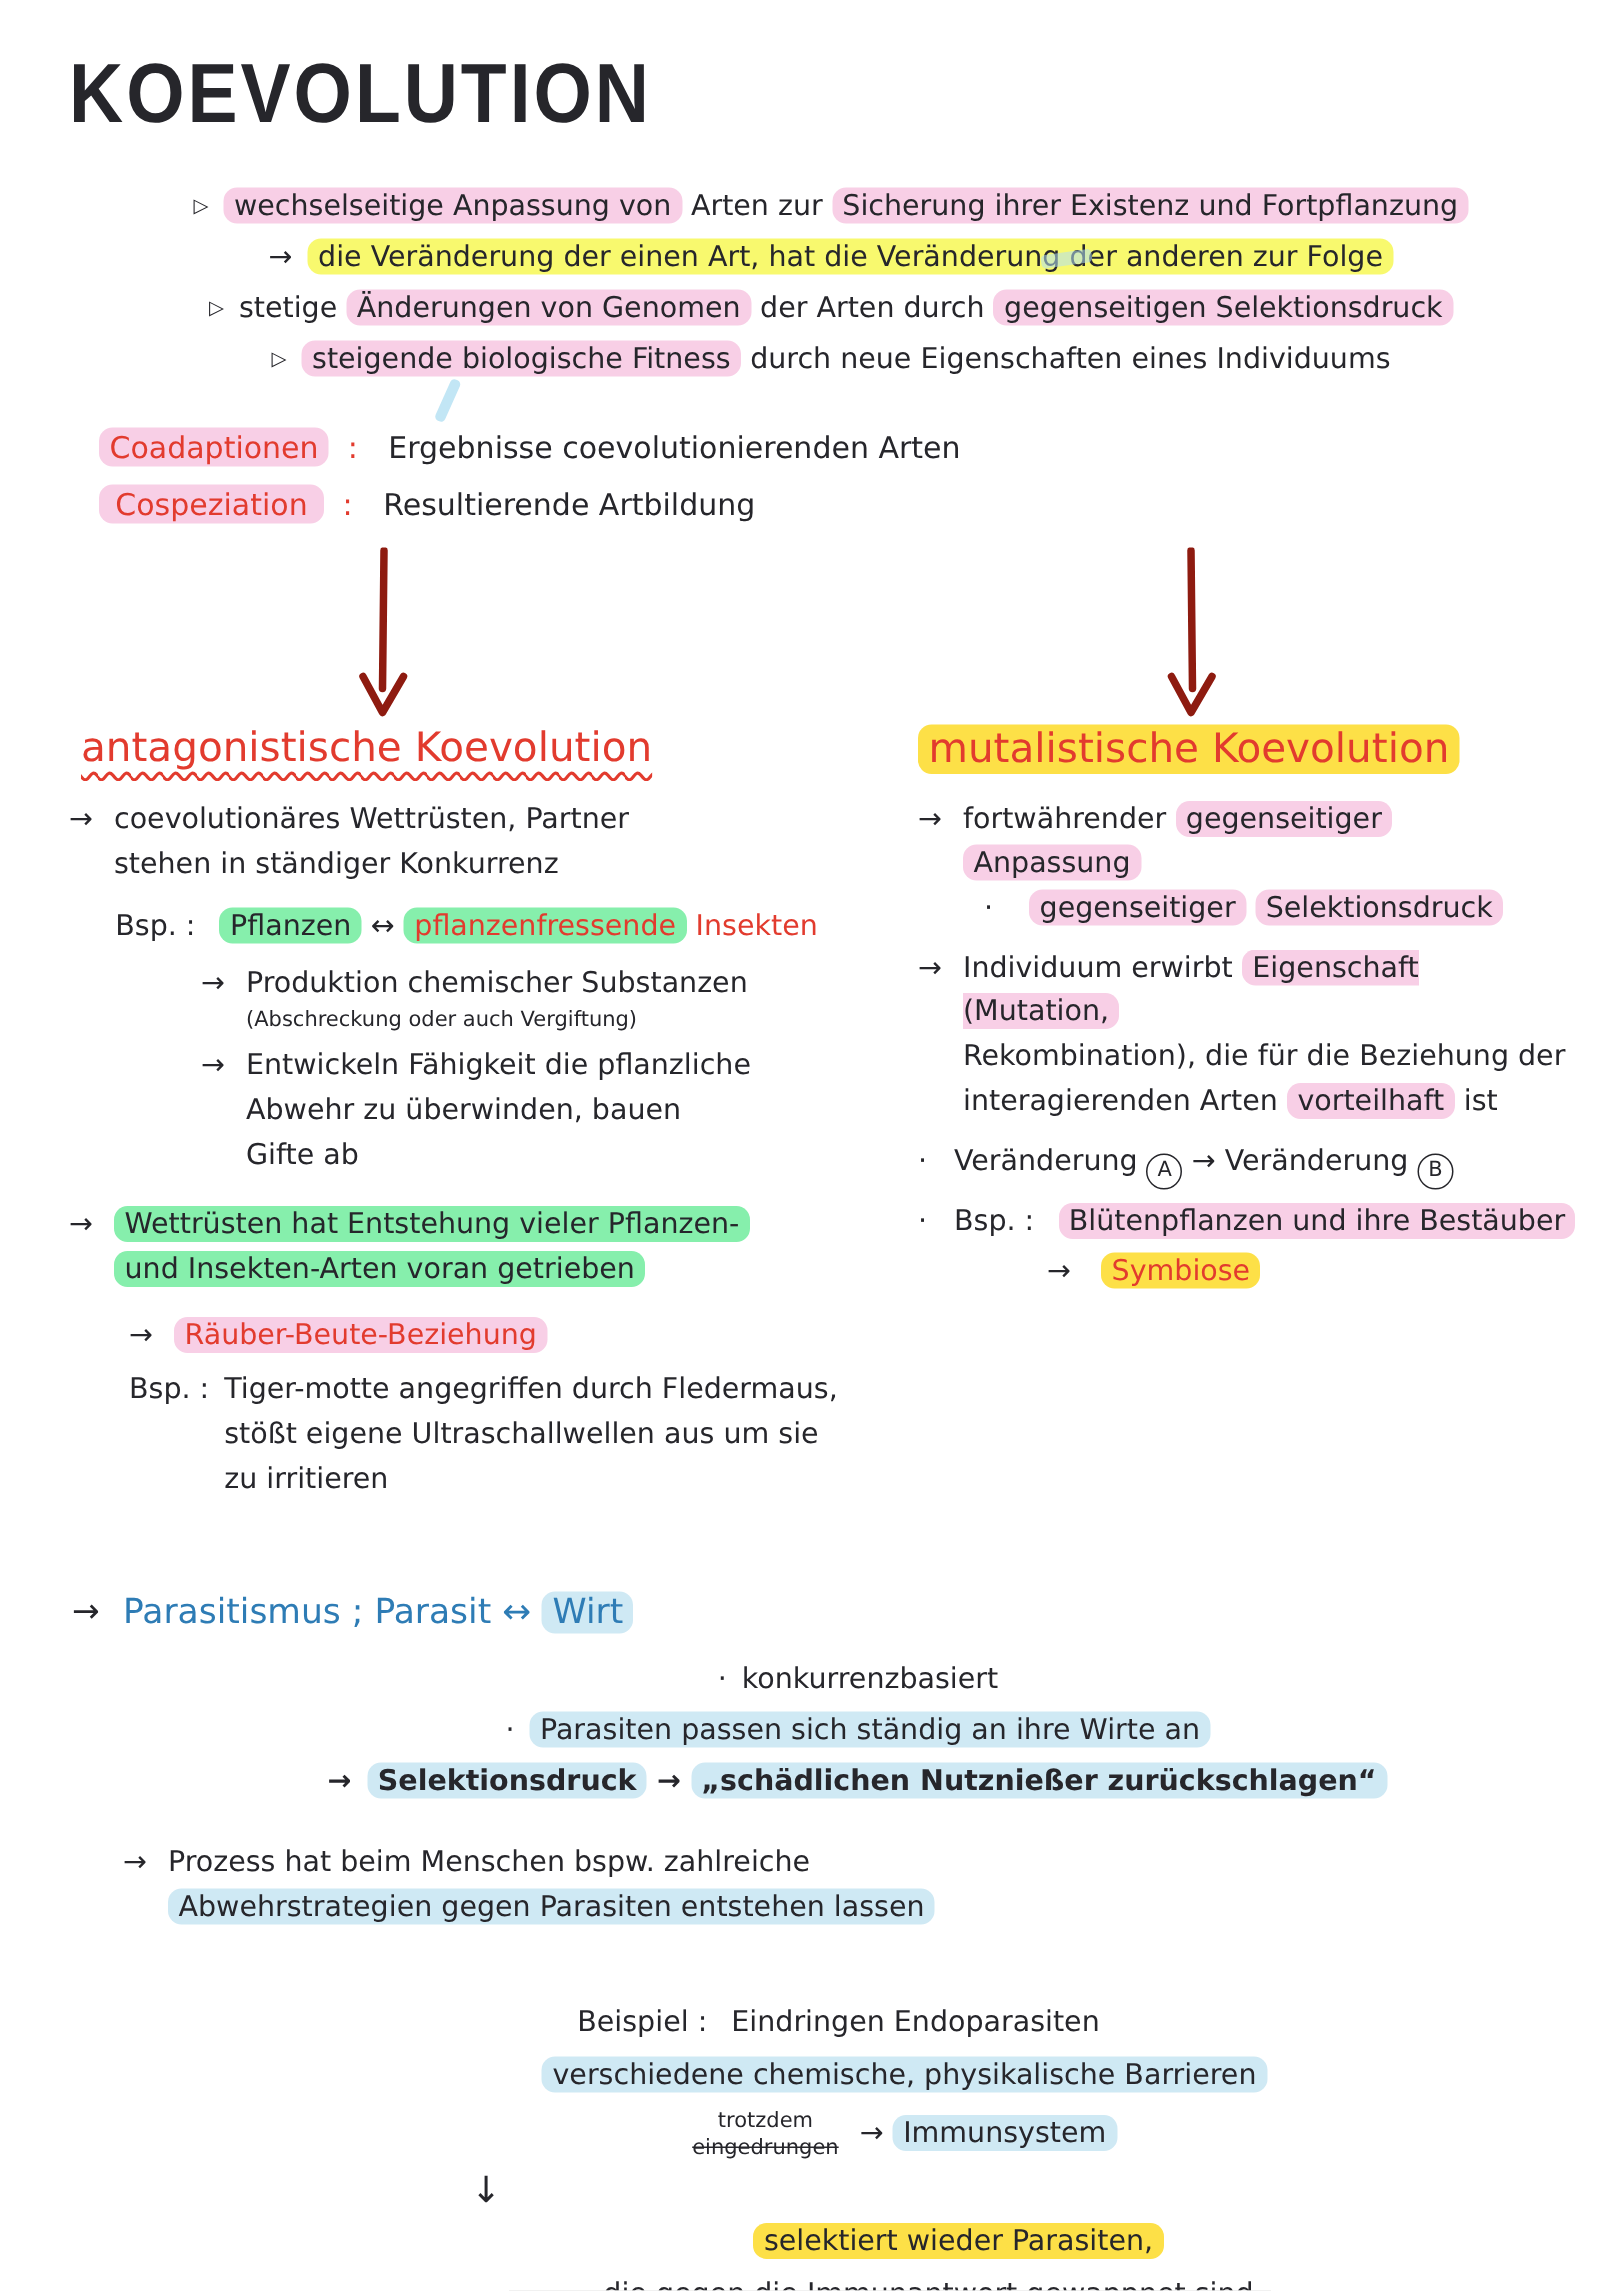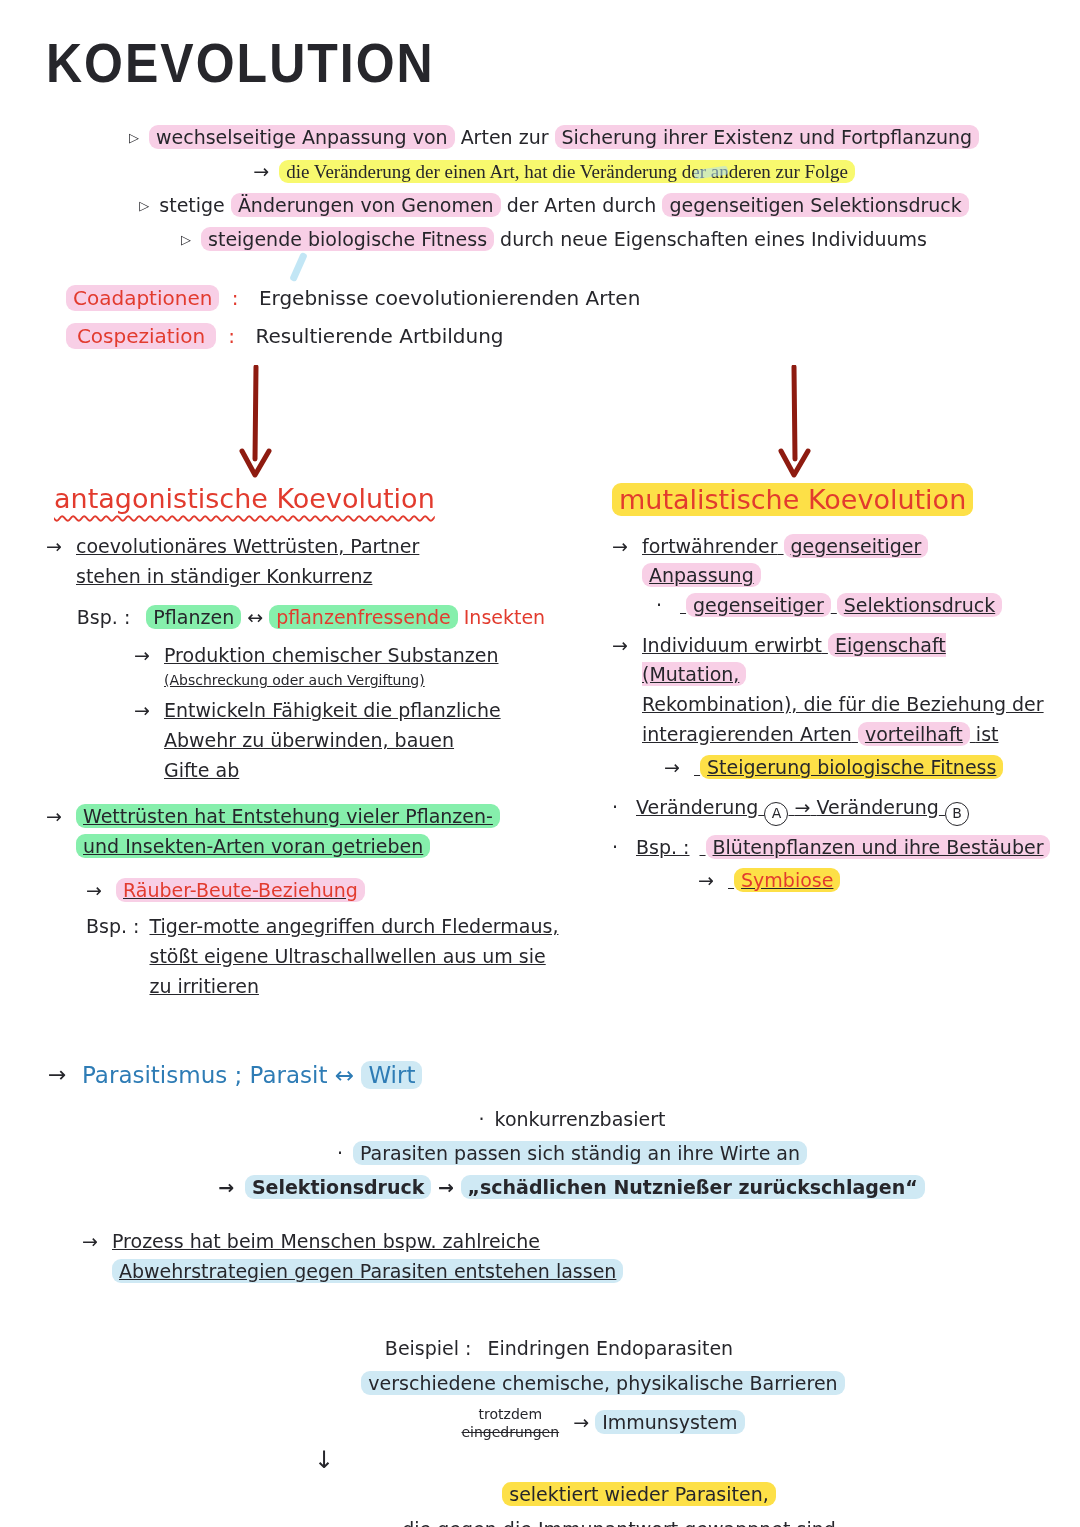--- a/index.html
+++ b/index.html
@@ -16,21 +16,21 @@
   }
   .title {
     font-family:"Liberation Sans", sans-serif;
     font-size:50px; font-weight:700; letter-spacing:2px;
     transform:scaleY(1.12); transform-origin:left top;
     margin-bottom:34px;
   }
   
   .hl { padding:1px 7px; border-radius:9px; }
   .pink   { background:#f8cfe6; }
-  .yellow { background:#f8f96e;font-family:Liberation Serif, serif; }
+  .yellow { background:#f8f96e; }
   .green  { background:#86efac; }
   .salmon { background:#fde047; }
   .cyan   { background:#cfe9f4; }
   .txt-red  { color:#e23b2e; }
   .txt-blue { color:#2e7cb5; }
   
   .intro { margin-left:6px; }
   .line { font-size:19px; line-height:31px; margin-bottom:3px;text-align:center; }
   .bullet { display:inline-block; min-width:24px; color:#26262b; }
   .bullet.tri { font-size:13px; min-width:18px; vertical-align:2px; }
@@ -48,21 +48,21 @@
   .col-left  { width:530px; }
   .col-right { width:440px; }
   .col-header-left {
     font-size:27px; margin:0 0 18px 8px;
     text-decoration:underline wavy #e23b2e 2px;
     text-underline-offset:7px;
   }
   .col-header-right { display:inline-block; font-size:27px; margin-bottom:16px; }
   .para { display:flex; font-size:19px; line-height:29px; margin-bottom:10px; }
   .para .bullet { flex:none; width:30px; }
-  .ptext div { margin-bottom:1px;text-decoration:underline; }
+  .ptext div { margin-bottom:1px; }
   .indent1 { margin-left:40px; }
   .indent2 { margin-left:88px; }
   .sm { font-size:14px; line-height:18px; }
   .bsp-label { margin-right:10px; }
   
   .circle {
     display:inline-flex; width:24px; height:24px;
     border:1.6px solid #26262b; border-radius:50%;
     align-items:center; justify-content:center;
     font-size:14px; vertical-align:-4px;
@@ -228,24 +228,20 @@
           <div>
             <span>Individuum erwirbt</span>
             <span class="hl pink">Eigenschaft (Mutation,</span>
           </div>
           <div>Rekombination), die für die Beziehung der</div>
           <div>
             <span>interagierenden Arten</span>
             <span class="hl pink">vorteilhaft</span>
             <span>ist</span>
           </div>
-          <div style="margin-left:22px; margin-top:4px;">
-            <span class="bullet">→</span>
-            <span class="hl salmon">Steigerung biologische Fitness</span>
-          </div>
         </div>
       </div>
 
       <div class="para" style="margin-bottom:6px;">
         <span class="bullet" style="width:18px;">·</span>
         <div class="ptext">
           <div>
             <span>Veränderung</span>
             <span class="circle">A</span>
             <span>→</span>

